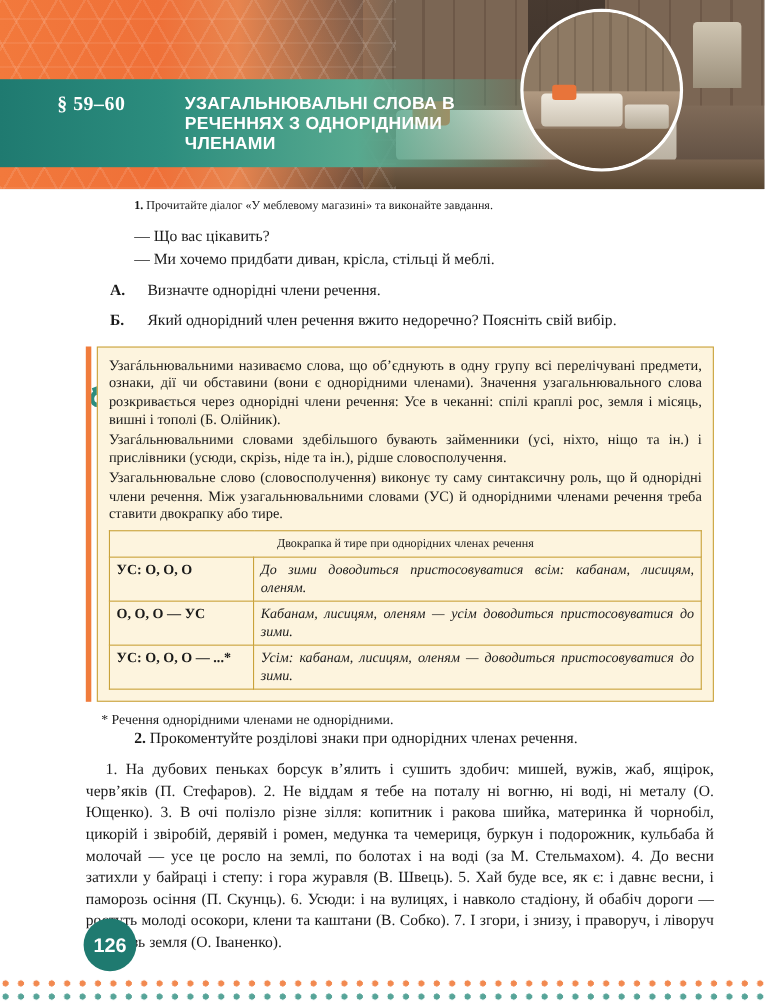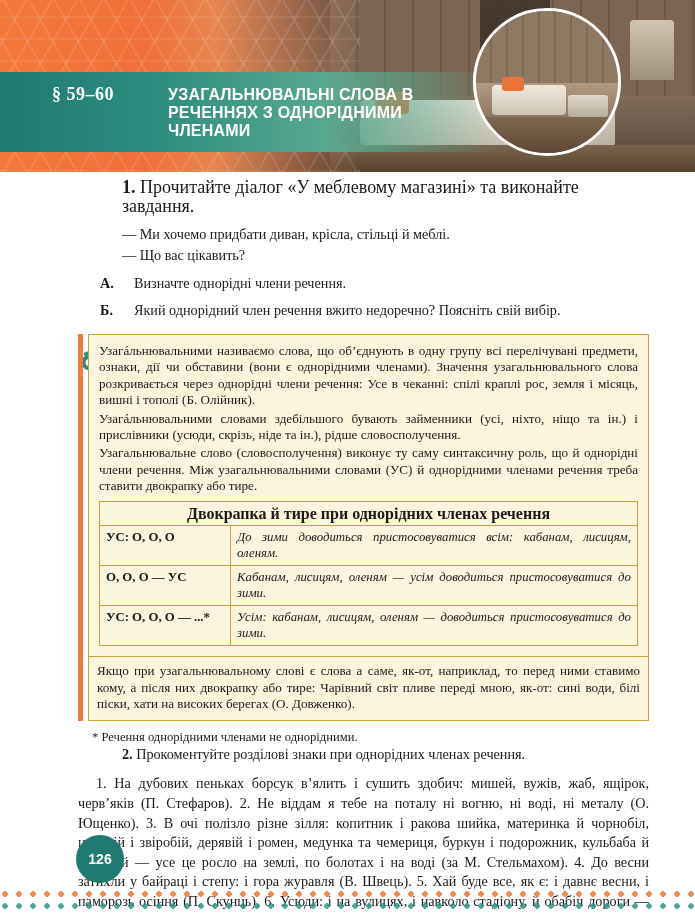--- a/index.html
+++ b/index.html
@@ -160,21 +160,21 @@
   }
   .binoc-icon {
     position: absolute;
     left: 80px; top: 178px;
     width: 34px; height: 22px;
   }
   .task-1 {
     position: relative;
     padding: 0 46px 0 122px;
     margin-top: 6px;
-    font-size: 18px;
+    font-size: 11px;
     line-height: 19px;
   }
   .bold-num { font-weight: bold; }
 
   .dialog {
     padding: 0 46px 0 122px;
     font-size: 14.2px;
     line-height: 21px;
     margin-top: 8px;
   }
@@ -220,22 +220,22 @@
     font-size: 12.8px;
   }
   table.rules td, table.rules th {
     border: 1px solid #c9a23a;
     padding: 4px 6px;
     vertical-align: top;
     line-height: 15.5px;
   }
   table.rules th {
     text-align: center;
-    font-weight: bold;
-    font-size: 16px;
+    font-weight: normal;
+    font-size: 11px;
   }
   td.scheme {
     width: 118px;
     font-weight: bold;
     white-space: nowrap;
   }
   .after-table {
     border: 1px solid #c9a23a;
     border-top: none;
     background: #fdf4de;
@@ -270,21 +270,21 @@
     height: 60px;
   }
   .page-circle {
     position: absolute;
     left: 76px; bottom: 32px;
     width: 48px; height: 48px;
     border-radius: 50%;
     background: #1f7a70;
     color: #ffffff;
     font-family: "Liberation Sans", sans-serif;
-    font-size: 14px;
+    font-size: 18px;
     font-weight: bold;
     display: flex;
     align-items: center;
     justify-content: center;
   }
   .footer-dots {
     position: absolute;
     left: 0; bottom: 16px;
     width: 695px; height: 10px;
     background:
@@ -342,22 +342,22 @@
     <rect x="6" y="2" width="8" height="8" fill="#2c8d7e" transform="rotate(-20 10 6)"></rect>
     <rect x="34" y="2" width="8" height="8" fill="#f07c3c" transform="rotate(20 38 6)"></rect>
   </svg>
 
   <div class="task-1">
     <span class="bold-num">1.</span>
     <span>Прочитайте діалог «У меблевому магазині» та виконайте завдання.</span>
   </div>
 
   <div class="dialog">
+    <div>— Що вас цікавить?</div>
     <div>— Ми хочемо придбати диван, крісла, стільці й меблі.</div>
-    <div>— Що вас цікавить?</div>
   </div>
 
   <div class="sub-item">
     <span class="sub-letter">А.</span>
     <span>Визначте однорідні члени речення.</span>
   </div>
   <div class="sub-item">
     <span class="sub-letter">Б.</span>
     <span>Який однорідний член речення вжито недоречно? Поясніть свій вибір.</span>
   </div>
@@ -382,21 +382,20 @@
           <td class="scheme">О, О, О — УС</td>
           <td class="i">Кабанам, лисицям, оленям — усім доводиться пристосовуватися до зими.</td>
         </tr>
         <tr>
           <td class="scheme">УС: О, О, О — ...*</td>
           <td class="i">Усім: кабанам, лисицям, оленям — доводиться пристосовуватися до зими.</td>
         </tr>
       </tbody>
         </table>
     </div>
-    <div class="after-table">Якщо при узагальнювальному слові є слова а саме, як-от, наприклад, то перед ними ставимо кому, а після них двокрапку або тире: Чарівний світ пливе переді мною, як-от: сині води, білі піски, хати на високих берегах (О. Довженко).</div>
   </div>
 
   <div class="footnote">* Речення однорідними членами не однорідними.</div>
 
   <div class="task-2">
     <span class="bold-num">2.</span>
     <span>Прокоментуйте розділові знаки при однорідних членах речення.</span>
   </div>
 
   <div class="exercise-text">1. На дубових пеньках борсук в’ялить і сушить здобич: мишей, вужів, жаб, ящірок, черв’яків (П. Стефаров). 2. Не віддам я тебе на поталу ні вогню, ні воді, ні металу (О. Ющенко). 3. В очі полізло різне зілля: копитник і ракова шийка, материнка й чорнобіл, цикорій і звіробій, дерявій і ромен, медунка та чемериця, буркун і подорожник, кульбаба й молочай — усе це росло на землі, по болотах і на воді (за М. Стельмахом). 4. До весни затихли у байраці і степу: і гора журавля (В. Швець). 5. Хай буде все, як є: і давнє весни, і паморозь осіння (П. Скунць). 6. Усюди: і на вулицях, і навколо стадіону, й обабіч дороги — ростуть молоді осокори, клени та каштани (В. Собко). 7. І згори, і знизу, і праворуч, і ліворуч — скрізь земля (О. Іваненко).</div>

